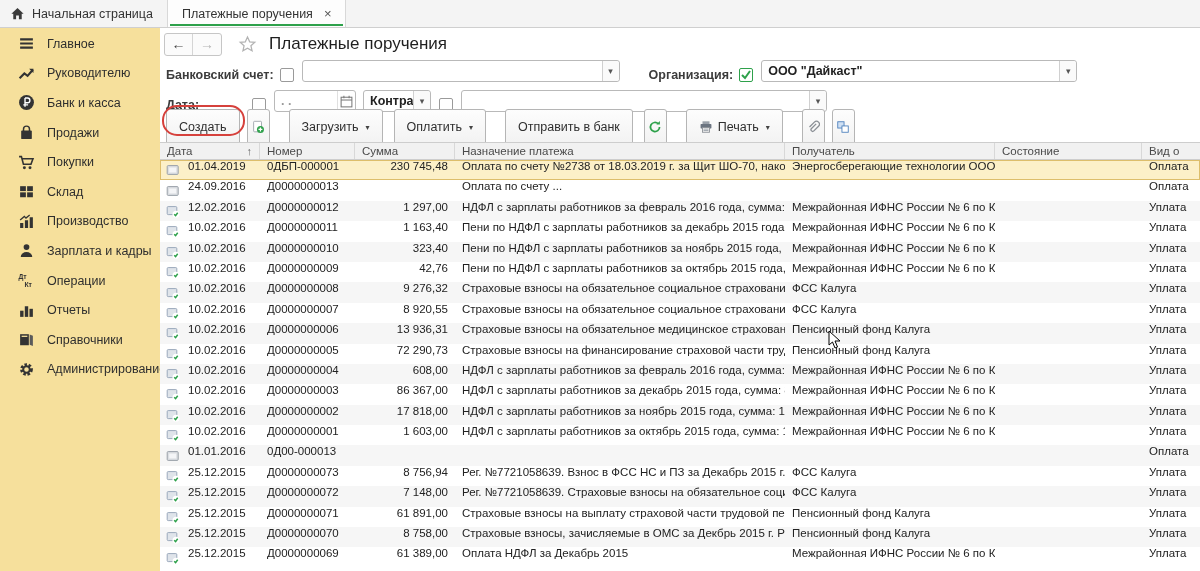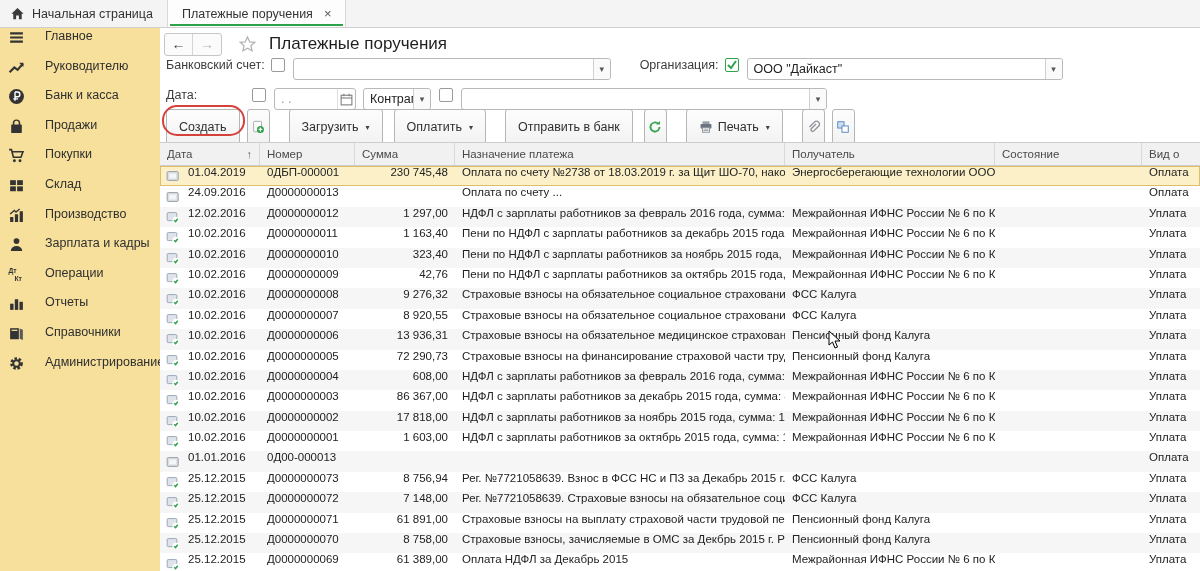--- a/index.html
+++ b/index.html
@@ -11,38 +11,38 @@
   .tabbar { position:absolute; left:0; top:0; width:1200px; height:28px; background:#f4f4f4; border-bottom:1px solid #cfcfcf; display:flex; align-items:stretch; }
   .tab { display:flex; align-items:center; gap:7px; padding:0 14px; font-size:12.5px; color:#333; cursor:default; }
   .tab.home { padding-left:10px; }
   .tab.active { background:#fdfdfd; border-left:1px solid #d8d8d8; border-right:1px solid #d8d8d8; position:relative; }
   .tab.active::after { content:""; position:absolute; left:2px; right:2px; bottom:1px; height:2px; background:#2ea14b; }
   .tab .icon16 { width:15px; height:15px; display:inline-block; }
   .tab-close { color:#555; font-size:13px; margin-left:4px; }
 
   
   .sidebar { position:absolute; left:0; top:28px; width:160px; height:543px; background:#f6e09c; overflow:hidden; }
-  .side-item { display:flex; align-items:flex-start; gap:20px; height:29.6px; padding-left:8px; color:#2e2e2e; cursor:default; }
+  .side-item { display:flex; align-items:center; gap:12px; height:29.6px; padding-left:18px; color:#2e2e2e; cursor:default; }
   .side-item:first-child { margin-top:1px; }
   .side-item .icon16 { width:17px; height:17px; flex:0 0 17px; display:inline-block; }
   .icon16 svg { width:100%; height:100%; display:block; }
 
   
   .main { position:absolute; left:160px; top:28px; width:1040px; height:543px; background:#fff; }
 
   .navrow { position:absolute; left:4px; top:4px; height:24px; display:flex; align-items:center; }
   .nav-btns { display:flex; border:1px solid #c6c6c6; border-radius:3px; overflow:hidden; background:#fbfbfb; }
   .nav-btn { width:28px; height:21px; display:flex; align-items:center; justify-content:center; font-size:14px; }
   .nav-btn.back { color:#444; border-right:1px solid #d5d5d5; }
   .nav-btn.fwd { color:#b5b5b5; }
   .star { width:19px; height:19px; margin-left:16px; }
   .page-title { margin-left:12px; font-size:17px; color:#1f1f1f; }
 
   .filters { position:absolute; left:6px; top:30px; width:1030px; }
-  .frow { display:flex; align-items:flex-start; height:24px; margin-bottom:6px; }
+  .frow { display:flex; align-items:flex-end; height:24px; margin-bottom:6px;font-weight:bold; }
   .flabel { color:#3c3c3c; margin-right:6px; }
   .cbx { width:14px; height:14px; border:1px solid #9a9a9a; border-radius:2px; background:#fff; margin-right:8px; flex:0 0 14px; display:flex; align-items:center; justify-content:center; }
   .cbx svg { width:12px; height:12px; }
   .cbx.checked { border-color:#2ea14b; }
   .combo { height:22px; border:1px solid #b9b9b9; border-radius:3px; background:#fff; display:flex; align-items:center; }
   .combo .val { flex:1; padding:0 6px; white-space:nowrap; overflow:hidden; color:#222; }
   .combo .arrow { width:17px; height:100%; border-left:1px solid #d0d0d0; display:flex; align-items:center; justify-content:center; color:#555; font-size:9px; background:#fafafa; border-radius:0 3px 3px 0; }
   .datefield { width:82px; height:22px; border:1px solid #b9b9b9; border-radius:3px; background:#fff; display:flex; align-items:center; }
   .datefield .ph { flex:1; padding:0 6px; color:#999; }
   .datefield .cal { width:18px; height:100%; display:flex; align-items:center; justify-content:center; border-left:1px solid #e0e0e0; }
@@ -54,21 +54,21 @@
   .tbtn.iconbtn { width:23px; padding:0; justify-content:center; }
   .tbtn.iconbtn svg { width:15px; height:15px; }
   .tbtn .bicon { width:14px; height:14px; display:inline-block; }
   .tbtn .bicon svg { width:100%; height:100%; }
   .gap-s { width:7px; } .gap-m { width:11px; } .gap-l { width:19px; }
   .create-ring { position:absolute; left:-4px; top:-4px; width:83px; height:31px; border:2px solid #d6413c; border-radius:15px; pointer-events:none; }
   .create-wrap { position:relative; }
 
   
   .grid { position:absolute; left:0; top:114px; width:1040px; height:429px; overflow:hidden; font-size:11.5px; }
-  .ghead { display:flex; height:24px; background:#f1f1f1; border-top:1px solid #cdcdcd; border-bottom:1px solid #cdcdcd; color:#4a4a4a; align-items:center; }
+  .ghead { display:flex; height:18px; background:#f1f1f1; border-top:1px solid #cdcdcd; border-bottom:1px solid #cdcdcd; color:#4a4a4a; align-items:center; }
   .ghead .hc { border-right:1px solid #d8d8d8; height:100%; display:flex; align-items:center; padding:0 7px; white-space:nowrap; overflow:hidden; }
   .hc.h-date { width:100px; justify-content:space-between; }
   .hc.h-num { width:95px; } .hc.h-sum { width:100px; } .hc.h-purp { width:330px; }
   .hc.h-payee { width:210px; } .hc.h-state { width:147px; } .hc.h-kind { width:58px; border-right:none; }
   .sort { color:#666; font-size:11px; }
 
   .trow { display:flex; height:20.4px; white-space:nowrap; }
   .trow:nth-child(odd) { background:#f6f6f6; }
   .trow.selected { background:#fcf0c8; box-shadow:inset 0 0 0 1px #ddbe6b; }
   .tc { overflow:hidden; padding:0 7px; }

